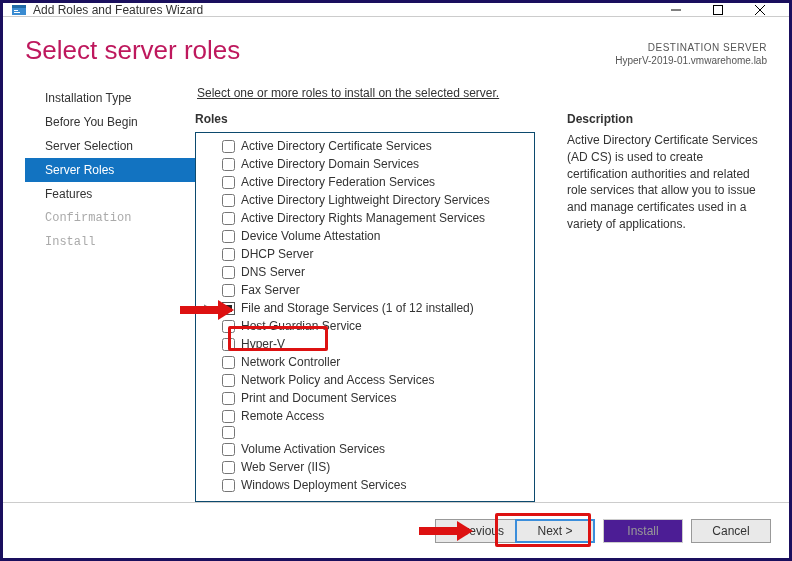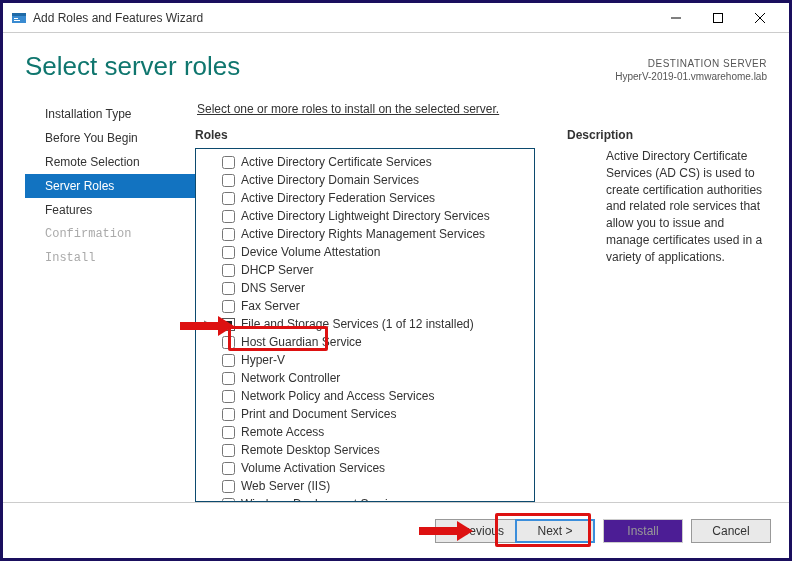--- a/index.html
+++ b/index.html
@@ -1,46 +1,46 @@
 <!DOCTYPE html>
 <html><head>
 <meta charset="utf-8">
 <style>
   * { box-sizing: border-box; }
   body { margin: 0; font-family: "Segoe UI", Arial, sans-serif; font-size: 12px; color: #333; background: #fff; }
   .window { width: 792px; height: 561px; border: 3px solid #1a0f5e; background: #fff; display: flex; flex-direction: column; }
-  .titlebar { height: 30px; display: flex; align-items: center; padding: 0 8px 0 8px; border-bottom: 1px solid #ccc; }
+  .titlebar { height: 14px; display: flex; align-items: center; padding: 0 8px 0 8px; border-bottom: 1px solid #ccc; }
   .titlebar .icon { width: 16px; height: 16px; margin-right: 6px; display:inline-flex; align-items:center; justify-content:center; }
   .titlebar .title { flex: 1; font-size: 12px; }
   .winbtns { display: flex; height: 100%; }
   .winbtn { width: 42px; display: flex; align-items: center; justify-content: center; }
   .content { flex: 1; display: flex; flex-direction: column; padding: 18px 22px 0 22px; overflow:hidden; }
   .header-row { display:flex; justify-content: space-between; align-items:flex-start; }
-  .page-title { color: #0f766e; font-size: 26px; font-weight: 300; margin: 0 0 18px 0; }
+  .page-title { color: #be185d; font-size: 26px; font-weight: 300; margin: 0 0 18px 0; }
   .dest { text-align: right; font-size: 10px; color: #555; line-height: 1.3; margin-top: 6px;}
   .dest .lbl { letter-spacing: 0.5px; }
   .body { flex:1; display:flex; overflow:hidden; position:relative;}
   .steps { width: 170px; padding-top: 2px; }
   .step { padding: 5px 10px 5px 20px; font-size: 12px; color:#333; cursor:pointer; }
   .step.active { background: #1273c1; color:#fff; }
   .step.disabled { color:#aaa;font-family:Liberation Mono, monospace; }
   .main { flex:1; display:flex; flex-direction:column; overflow:hidden;}
   .instr { margin: 2px 0 12px 2px; text-decoration: underline; }
   .cols { flex:1; display:flex; gap: 32px; overflow:hidden;}
   .roles-col { flex:1; display:flex; flex-direction:column; overflow:hidden;}
   .desc-col { width: 200px; }
   .col-head { font-weight: 600; margin-bottom: 6px; }
   .roles-box { flex:1; border:1px solid #0c4a6e; position:relative; overflow:hidden; display:flex;}
   .roles-scroll { flex:1; overflow-y:auto; padding: 4px 0; }
   .role-row { display:flex; align-items:center; padding: 1px 4px 1px 26px; font-size:12px; line-height:16px; position:relative;}
   .role-row .chev { position:absolute; left:8px; width:10px; color:#666; font-size:10px; }
   .role-row input[type=checkbox]{ width:13px; height:13px; margin: 0 6px 0 0; accent-color:#333; }
   .role-row .cbx-partial { width:13px; height:13px; border:1px solid #555; margin:0 6px 0 0; display:flex; align-items:center; justify-content:center; }
   .role-row .cbx-partial .sq { width:7px; height:7px; background:#222; }
-  .desc-text { font-size:12px; line-height:1.4; color:#333;margin-left:39px; }
+  .desc-text { font-size:12px; line-height:1.4; color:#333; }
   .footer { height: 56px; border-top:1px solid #ccc; display:flex; align-items:center; justify-content:flex-end; gap:8px; padding: 0 18px; position:relative;}
   .btn { min-width: 80px; height:24px; border:1px solid #999; background:#e9e9e9; font-size:12px; display:flex; align-items:center; justify-content:center; cursor:pointer;}
   .btn.disabled{ color:#999; background:#4c1d95; border-color:#ccc; cursor:default;}
   .btn.primary{ border:2px solid #3b8edb; background:#e9e9e9; }
   .btn-pair{ display:flex; }
   .btn-pair .btn:first-child{ border-right:none;}
   
   .hl { position: absolute; border: 3px solid #d11; border-radius: 2px; pointer-events:none;}
   .arrow { position:absolute; pointer-events:none;}
   .arrow .shaft{ position:absolute; height:8px; background:#d11;}
@@ -91,21 +91,21 @@
       <div class="dest">
         <div class="lbl">DESTINATION SERVER</div>
         <div>HyperV-2019-01.vmwarehome.lab</div>
       </div>
     </div>
 
     <div class="body">
       <div class="steps" id="steps">
           <div class="step">Installation Type</div>
           <div class="step">Before You Begin</div>
-          <div class="step">Remote Selection</div>
+          <div class="step">Server Selection</div>
           <div class="step active">Server Roles</div>
           <div class="step">Features</div>
           <div class="step disabled">Confirmation</div>
           <div class="step disabled">Install</div>
         </div>
 
       <div class="main">
         <div class="instr">Select one or more roles to install on the selected server.</div>
         <div class="cols">
           <div class="roles-col">
@@ -174,21 +174,20 @@
                   <div class="role-row">
                     <input type="checkbox" style="">
                     <span>Print and Document Services</span>
                   </div>
                   <div class="role-row">
                     <input type="checkbox" style="">
                     <span>Remote Access</span>
                   </div>
                   <div class="role-row">
                     <input type="checkbox" style="">
-                    <span>Remote Desktop Services</span>
                   </div>
                   <div class="role-row">
                     <input type="checkbox" style="">
                     <span>Volume Activation Services</span>
                   </div>
                   <div class="role-row">
                     <input type="checkbox" style="">
                     <span>Web Server (IIS)</span>
                   </div>
                   <div class="role-row">

